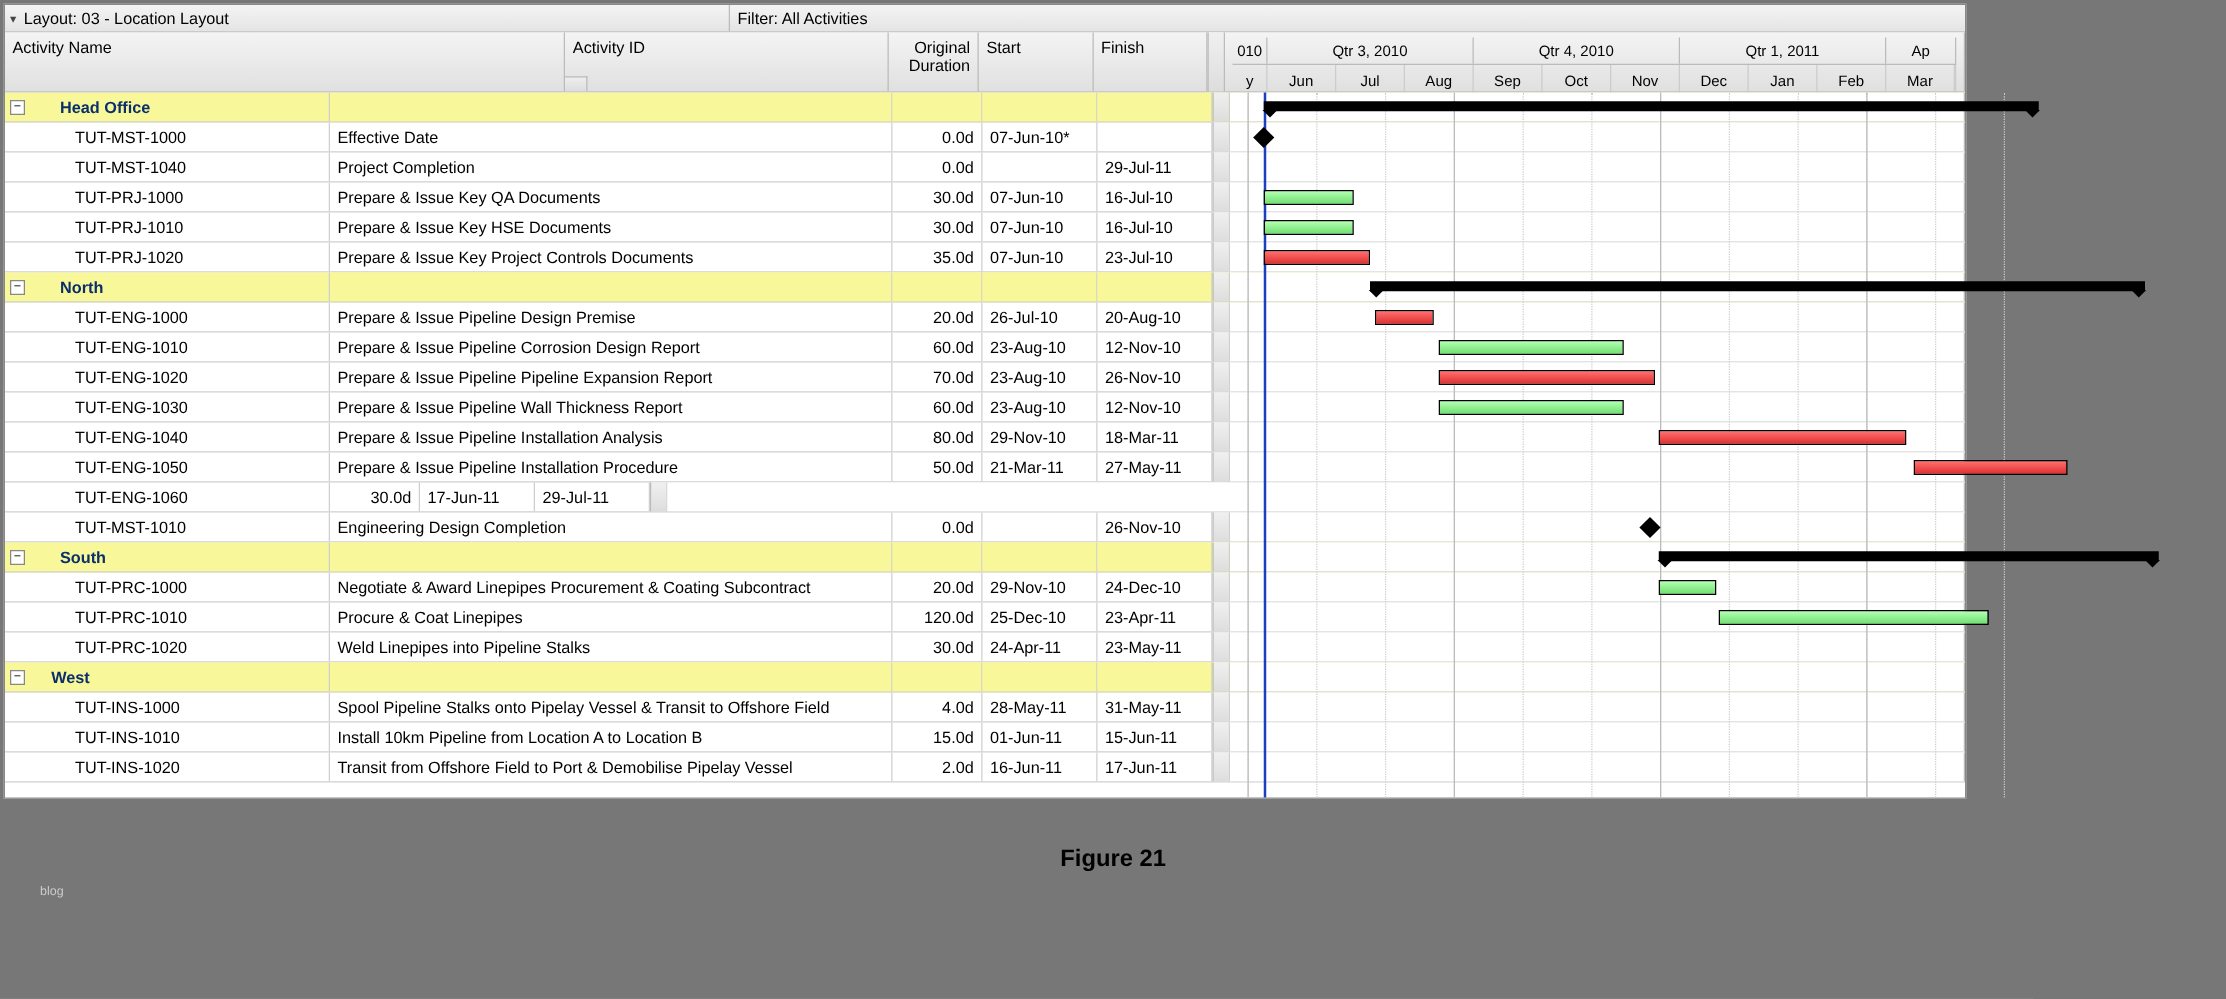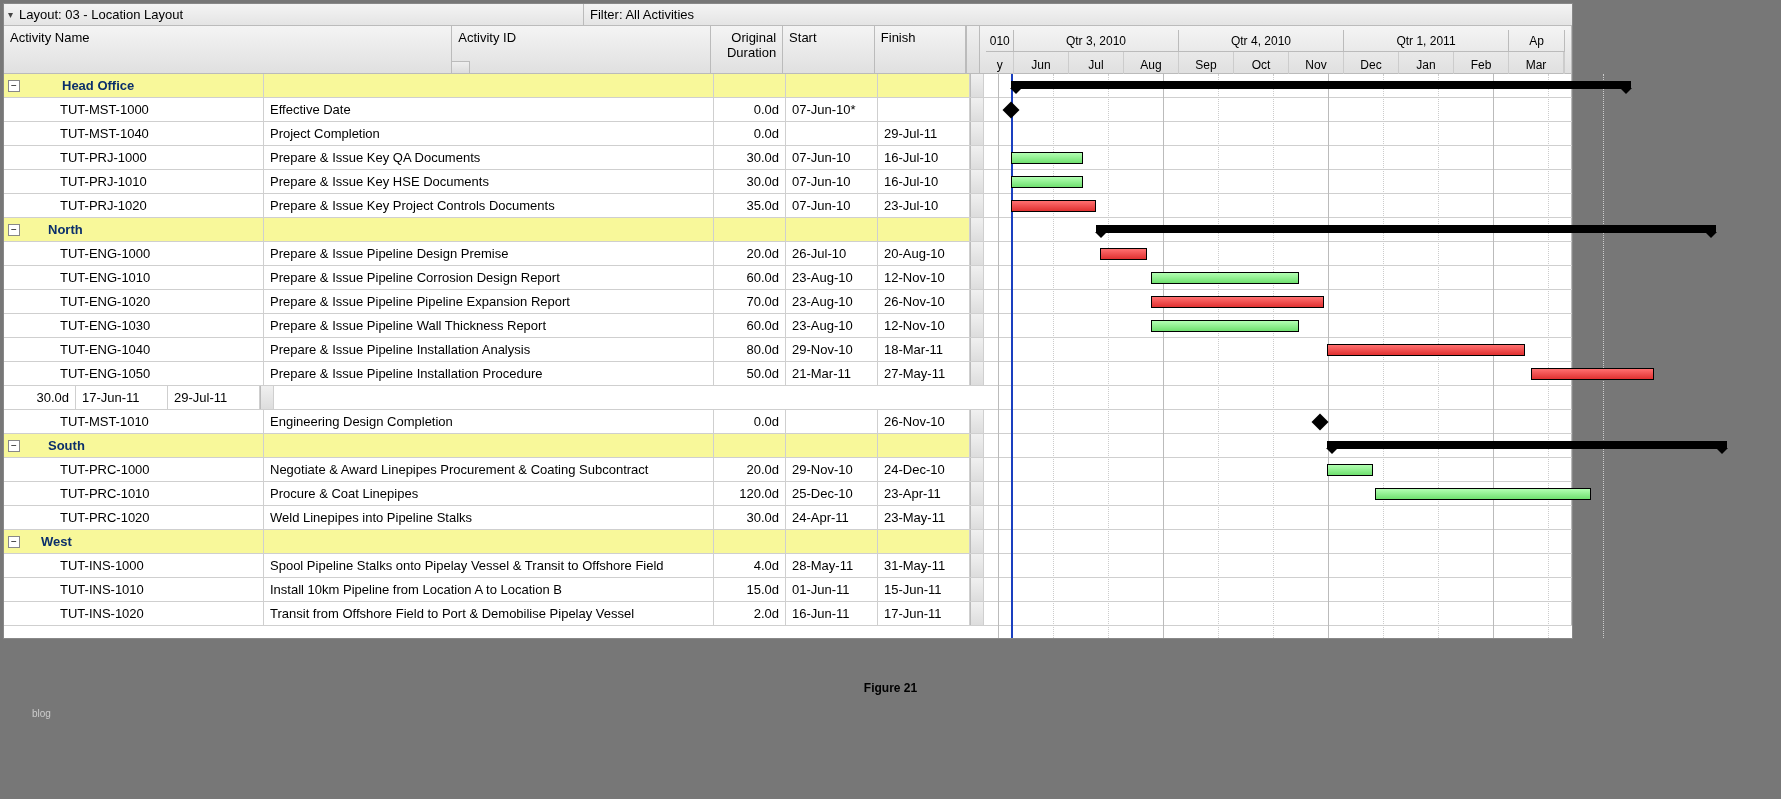--- a/index.html
+++ b/index.html
@@ -37,21 +37,21 @@
   .grid-v.solid { border-left:1px solid #bbb; }
   .data-date { position:absolute; top:0; bottom:0; border-left:2px solid #1a3fbf; }
   .bar { position:absolute; height:12px; border:1px solid #000; }
   .bar.green { background: linear-gradient(#b3ffb3, #6fe06f); }
   .bar.red { background: linear-gradient(#ff7070, #e03030); }
   .summary { position:absolute; height:8px; background:#000; }
   .summary::before, .summary::after { content:""; position:absolute; top:7px; width:0; height:0; border-left:6px solid transparent; border-right:6px solid transparent; border-top:6px solid #000; }
   .summary::before { left:-1px; }
   .summary::after { right:-1px; }
   .milestone { position:absolute; width:12px; height:12px; background:#000; transform: rotate(45deg); }
-  .footer { position:absolute; left:0; right:0; bottom:100px; height:22px; display:flex; align-items:center; justify-content:center; font-weight:bold; font-size:12px; color:#000; }
+  .footer { position:absolute; left:0; right:0; bottom:100px; height:22px; display:flex; align-items:center; justify-content:center; font-weight:bold; font-size:19px; color:#000; }
   .tag { position:absolute; left:32px; bottom:80px; font-size:10px; color:#ccc; }
   .scroll-stub { width: 10px; background: linear-gradient(#f0f0f0,#ddd); border-left:1px solid #bbb; }
 </style>
 </head>
 <body>
 
 <div class="app">
   <div class="frame">
 
     <div class="toolbar">
@@ -104,21 +104,21 @@
             <div class="ts-m" style="width: 55px;">Mar</div>
             <div class="ts-m" style="flex: 1 1 0%;"></div>
           </div>
         </div>
     </div>
 
     <div class="body" id="grid-body">
         <div class="row grp">
           <div class="c" style="width: 260px; padding-left: 4px;">
             <span class="grp-toggle">−</span>
-            <span style="margin-left: 36px;">Head Office</span>
+            <span style="margin-left: 22px;">Head Office</span>
           </div>
           <div class="c c-name"></div>
           <div class="c c-dur"></div>
           <div class="c c-start"></div>
           <div class="c c-finish"></div>
           <div class="c scroll-stub"></div>
           <div class="gantt"></div>
         </div>
         <div class="row">
           <div class="c c-id indent2">TUT-MST-1000</div>
@@ -225,20 +225,21 @@
         <div class="row">
           <div class="c c-id indent2">TUT-ENG-1050</div>
           <div class="c c-name">Prepare &amp; Issue Pipeline Installation Procedure</div>
           <div class="c c-dur">50.0d</div>
           <div class="c c-start">21-Mar-11</div>
           <div class="c c-finish">27-May-11</div>
           <div class="c scroll-stub"></div>
           <div class="gantt"></div>
         </div>
         <div class="row">
+          <div class="c c-id indent2">TUT-ENG-1060</div>
           <div class="c c-dur">30.0d</div>
           <div class="c c-start">17-Jun-11</div>
           <div class="c c-finish">29-Jul-11</div>
           <div class="c scroll-stub"></div>
           <div class="gantt"></div>
         </div>
         <div class="row">
           <div class="c c-id indent2">TUT-MST-1010</div>
           <div class="c c-name">Engineering Design Completion</div>
           <div class="c c-dur">0.0d</div>

